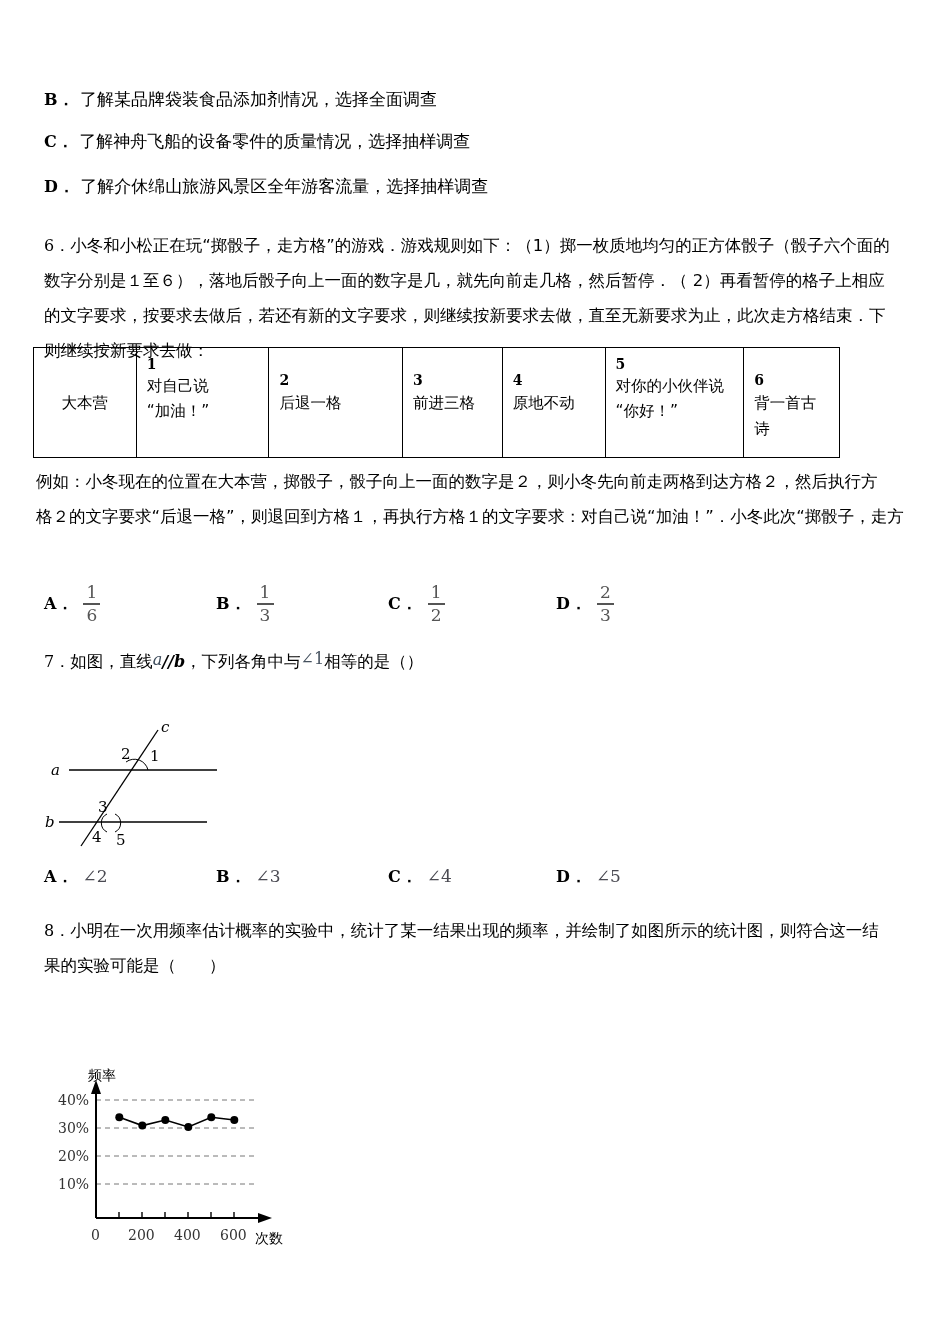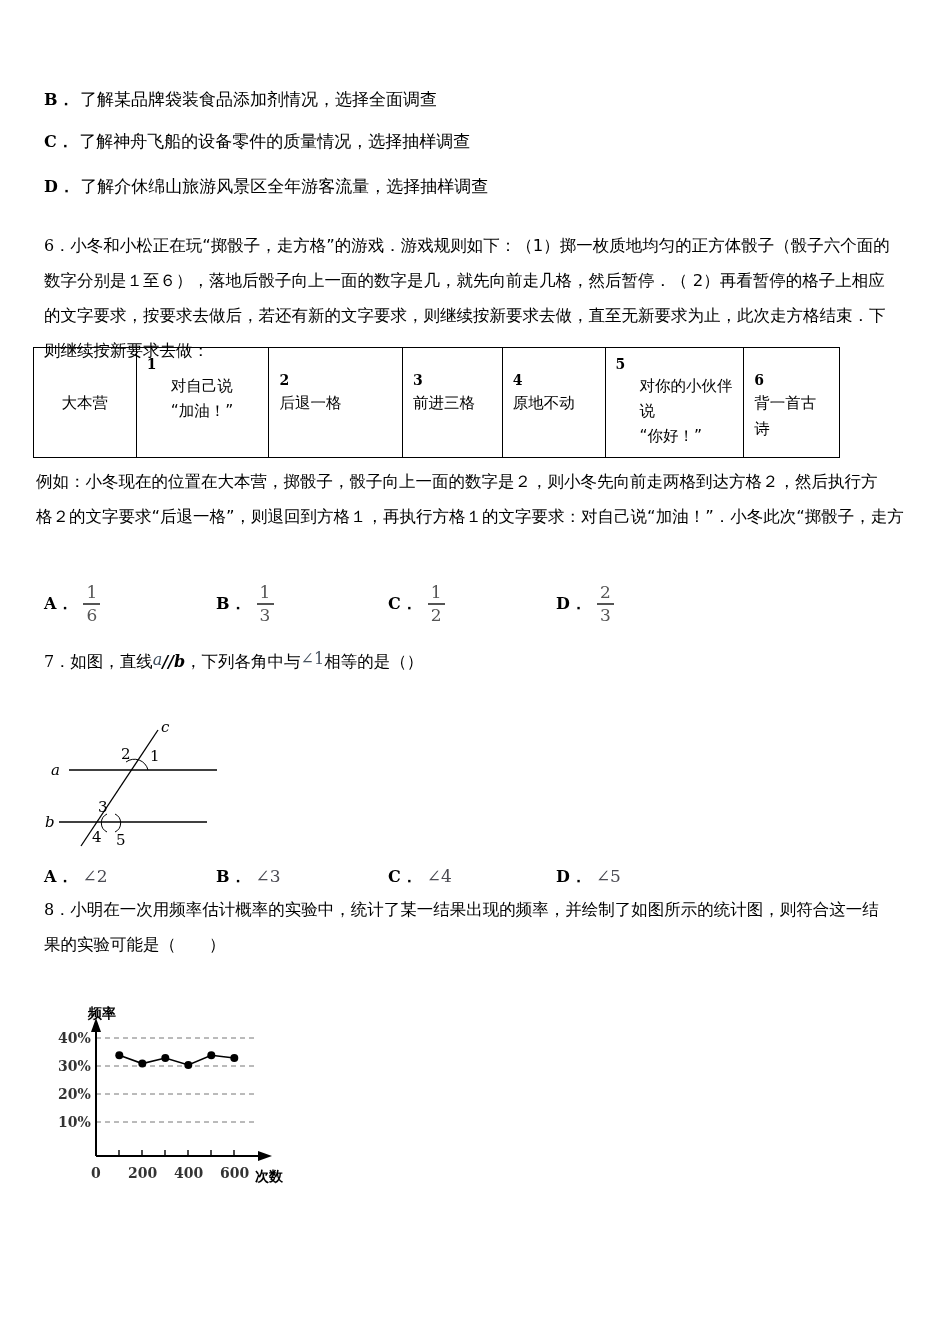--- a/index.html
+++ b/index.html
@@ -88,21 +88,21 @@
     line-height: 26px;
     display: block;
   }
   .cell.camp {
     display: flex;
     align-items: center;
     justify-content: center;
     padding: 0;
   }
   .cell.camp .cell-txt { line-height: 20px; }
-  .cell.two-line .cell-txt { line-height: 25px; margin-left: 24px; }
+  .cell.two-line .cell-txt { line-height: 25px; }
   .cell.mid { padding-top: 22px; }
 
   
   .frac-row {
     position: absolute;
     left: 44px;
     top: 574px;
     width: 700px;
     height: 60px;
   }
@@ -175,24 +175,23 @@
   .fig-lines {
     position: absolute;
     left: 45px;
     top: 714px;
     width: 235px;
     height: 148px;
   }
   .fig-chart {
     position: absolute;
     left: 50px;
-    top: 996px;
+    top: 1058px;
     width: 270px;
     height: 205px;
-    font-weight: bold;
   }
   svg { display: block; overflow: visible; }
 </style>
 </head>
 <body>
 
 <div class="page">
 
   <div class="opt-line" style="left:44px; top:88px;">
     <span class="opt-letter">B．</span>
@@ -329,21 +328,21 @@
     <div class="ang-opt" style="left:344px;">
       <span class="opt-letter">C．</span>
       <span class="ang-val">∠4</span>
     </div>
     <div class="ang-opt" style="left:512px;">
       <span class="opt-letter">D．</span>
       <span class="ang-val">∠5</span>
     </div>
   </div>
 
-  <div class="qblock" style="top:892px;">
+  <div class="qblock" style="top:913px;">
     <div class="qline"><span class="qnum">8．</span><span>小明在一次用频率估计概率的实验中，统计了某一结果出现的频率，并绘制了如图所示的统计图，则符合这一结</span></div>
     <div class="qline">果的实验可能是（　　）</div>
   </div>
 
   <div class="fig-chart">
     <svg width="270" height="205" viewBox="0 0 270 205">
 
       <text x="38" y="22" font-family="DejaVu Sans, sans-serif" font-size="14">频率</text>
 
       <line x1="46" y1="42" x2="208" y2="42" stroke="#777" stroke-width="1" stroke-dasharray="5,4"></line>

